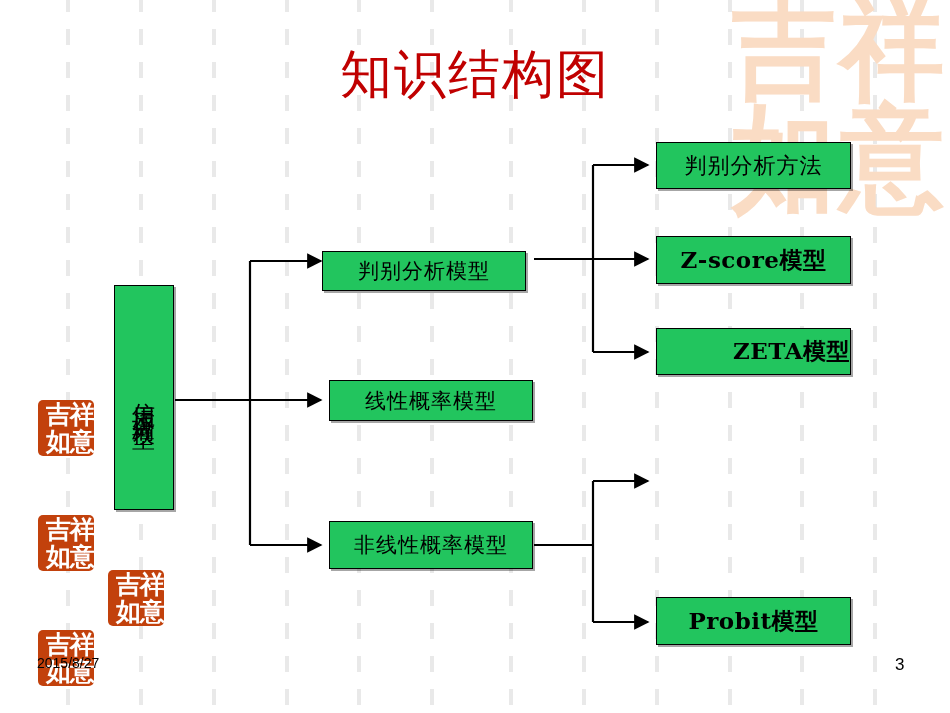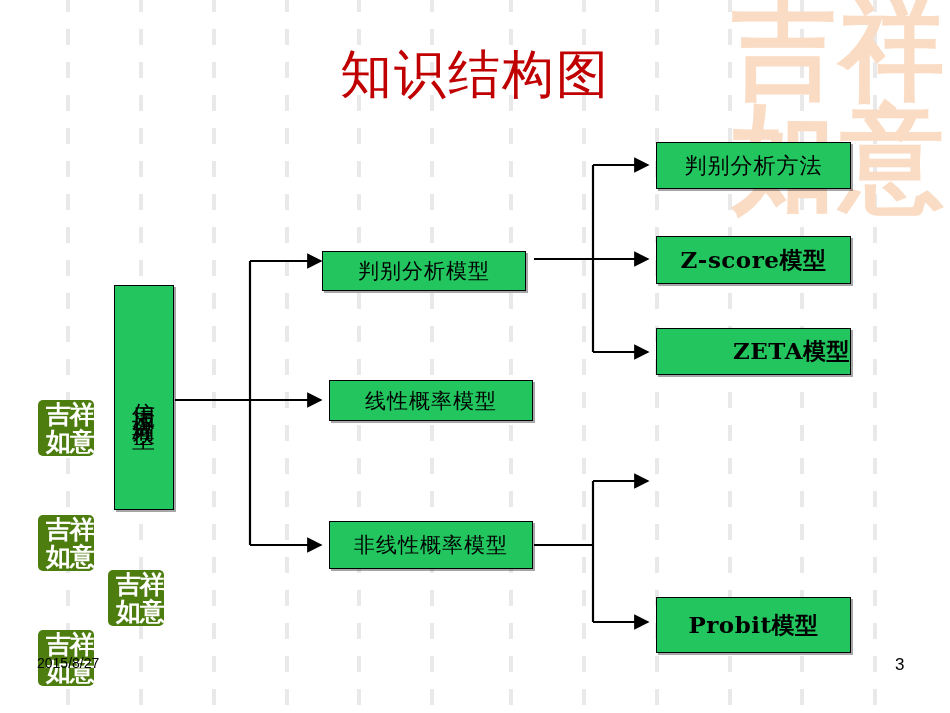--- a/index.html
+++ b/index.html
@@ -54,21 +54,21 @@
     height: 210px;
     font-size: 104px;
     color: #fadcc4;
     transform: scaleY(1.12);
     transform-origin: top left;
   }
   .seal-big span { display: inline-block; width: 108px; text-align: center;}
   .seal-small {
     width: 56px;
     height: 56px;
-    background: #4d7c0f;
+    background: #c2410c;
     border-radius: 5px;
     color: #ffffff;
     font-size: 25px;
     font-family: "DejaVu Serif", "Liberation Serif", serif;
     font-weight: bold;
     line-height: 27px;
     text-align: center;
     padding: 1px 0 0 8px;
     box-sizing: border-box;
     letter-spacing: -1px;
@@ -128,21 +128,21 @@
   #box-linear        { left: 329px; top: 380px; width: 204px; height: 41px; }
   #box-nonlinear     { left: 329px; top: 521px; width: 204px; height: 48px; }
   #box-discriminant .box-cn,
   #box-nonlinear .box-cn,
   #box-linear .box-cn { font-size: 21px; }
 
   #box-method  { left: 656px; top: 142px; width: 195px; height: 47px; }
   #box-zscore  { left: 656px; top: 236px; width: 195px; height: 48px; }
   #box-zeta    { left: 656px; top: 328px; width: 195px; height: 47px; justify-content: flex-end; }
   #box-logit   { left: 656px; top: 457px; width: 195px; height: 47px; }
-  #box-probit  { left: 656px; top: 597px; width: 195px; height: 56px; justify-content: center; }
+  #box-probit  { left: 656px; top: 597px; width: 195px; height: 48px; justify-content: center; }
 
   
   #connectors {
     position: absolute;
     left: 0; top: 0;
     width: 950px; height: 713px;
     pointer-events: none;
   }
 
   

